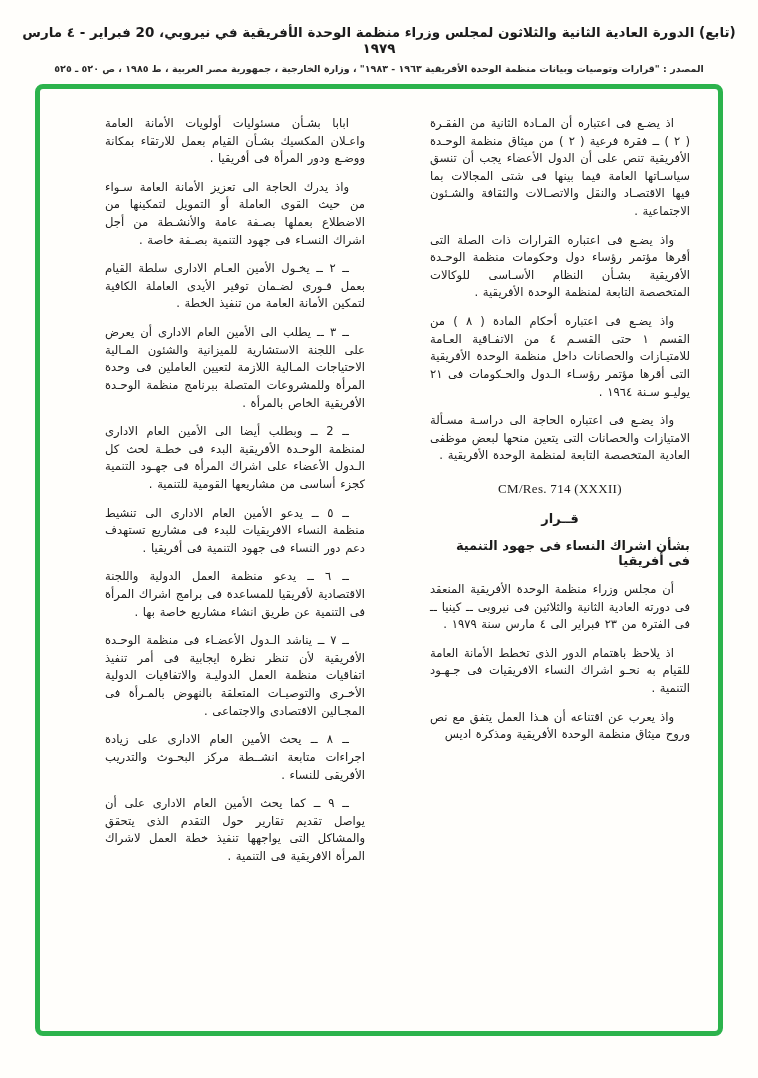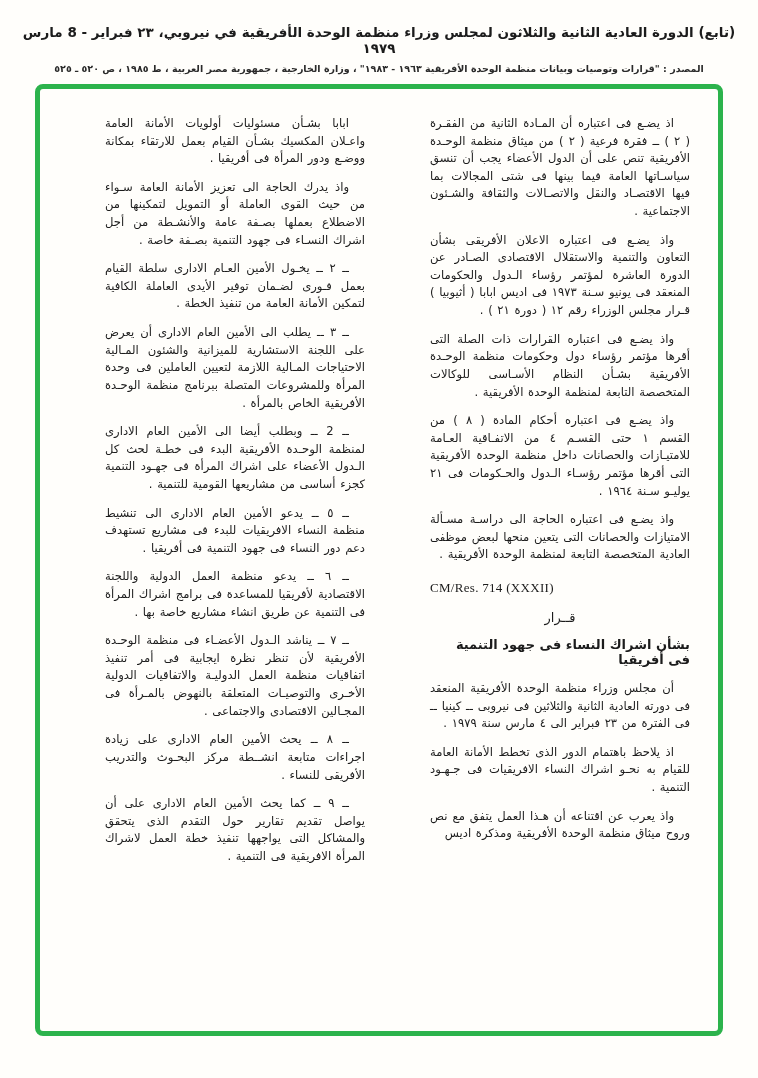--- a/index.html
+++ b/index.html
@@ -58,31 +58,31 @@
   .col p {
     font-size: 11.6px;
     line-height: 1.52;
     text-align: justify;
     text-indent: 16px;
     margin-bottom: 11px;
     word-spacing: 1px;
   }
   .res-ref {
     direction: ltr;
-    text-align: left;
+    text-align: center;
     font-family: "Liberation Serif", "DejaVu Serif", serif;
     font-size: 13px;
     font-weight: 500;
     margin: 16px 0 14px 0;
     letter-spacing: 0.3px;
   }
   .res-heading {
     text-align: center;
     font-size: 13px;
-    font-weight: normal;
+    font-weight: bold;
     letter-spacing: 6px;
     margin-bottom: 12px;
   }
   .res-title {
     text-align: right;
     font-size: 13px;
     font-weight: bold;
     margin-bottom: 13px;
   }
   .page-number {
@@ -91,30 +91,29 @@
     font-weight: bold;
     margin-top: 8px;
   }
 </style>
 </head>
 <body>
 
 <div class="page">
 
   <div class="page-header">
-    <div class="header-line1">(تابع) الدورة العادية الثانية والثلاثون لمجلس وزراء منظمة الوحدة الأفريقية في نيروبي، ٢٣ فبراير - 8 مارس ١٩٧٩</div>
+    <div class="header-line1">(تابع) الدورة العادية الثانية والثلاثون لمجلس وزراء منظمة الوحدة الأفريقية في نيروبي، 20 فبراير - ٤ مارس ١٩٧٩</div>
     <div class="header-line2">المصدر : "قرارات وتوصيات وبيانات منظمة الوحدة الأفريقية ١٩٦٣ - ١٩٨٣" ، وزارة الخارجية ، جمهورية مصر العربية ، ط ١٩٨٥ ، ص ٥٢٠ ـ ٥٢٥</div>
   </div>
 
   <div class="content-frame" style="border-color: rgb(44, 179, 76);">
     <div class="columns">
 
       <div class="col">
         <p>اذ يضـع فى اعتباره أن المـادة الثانية من الفقـرة ( ٢ ) ــ فقرة فرعية ( ٢ ) من ميثاق منظمة الوحـدة الأفريقية تنص على أن الدول الأعضاء يجب أن تنسق سياسـاتها العامة فيما بينها فى شتى المجالات بما فيها الاقتصـاد والنقل والاتصـالات والثقافة والشـئون الاجتماعية .</p>
-        <p>واذ يضـع فى اعتباره الاعلان الأفريقى بشأن التعاون والتنمية والاستقلال الاقتصادى الصـادر عن الدورة العاشرة لمؤتمر رؤساء الـدول والحكومات المنعقد فى يونيو سـنة ١٩٧٣ فى اديس ابابا ( أثيوبيا ) قـرار مجلس الوزراء رقم ١٢ ( دورة ٢١ ) .</p>
         <p>واذ يضـع فى اعتباره القرارات ذات الصلة التى أقرها مؤتمر رؤساء دول وحكومات منظمة الوحـدة الأفريقية بشـأن النظام الأسـاسى للوكالات المتخصصة التابعة لمنظمة الوحدة الأفريقية .</p>
         <p>واذ يضـع فى اعتباره أحكام المادة ( ٨ ) من القسم ١ حتى القسـم ٤ من الاتفـاقية العـامة للامتيـازات والحصانات داخل منظمة الوحدة الأفريقية التى أقرها مؤتمر رؤسـاء الـدول والحـكومات فى ٢١ يوليـو سـنة ١٩٦٤ .</p>
         <p>واذ يضـع فى اعتباره الحاجة الى دراسـة مسـألة الامتيازات والحصانات التى يتعين منحها لبعض موظفى العادية المتخصصة التابعة لمنظمة الوحدة الأفريقية .</p>
 
         <div class="res-ref">CM/Res. 714 (XXXII)</div>
         <div class="res-heading">قــرار</div>
         <div class="res-title">بشأن اشراك النساء فى جهود التنمية فى أفريقيا</div>
 
         <p>أن مجلس وزراء منظمة الوحدة الأفريقية المنعقد فى دورته العادية الثانية والثلاثين فى نيروبى ــ كينيا ــ فى الفترة من ٢٣ فبراير الى ٤ مارس سنة ١٩٧٩ .</p>
         <p>اذ يلاحظ باهتمام الدور الذى تخطط الأمانة العامة للقيام به نحـو اشراك النساء الافريقيات فى جـهـود التنمية .</p>

